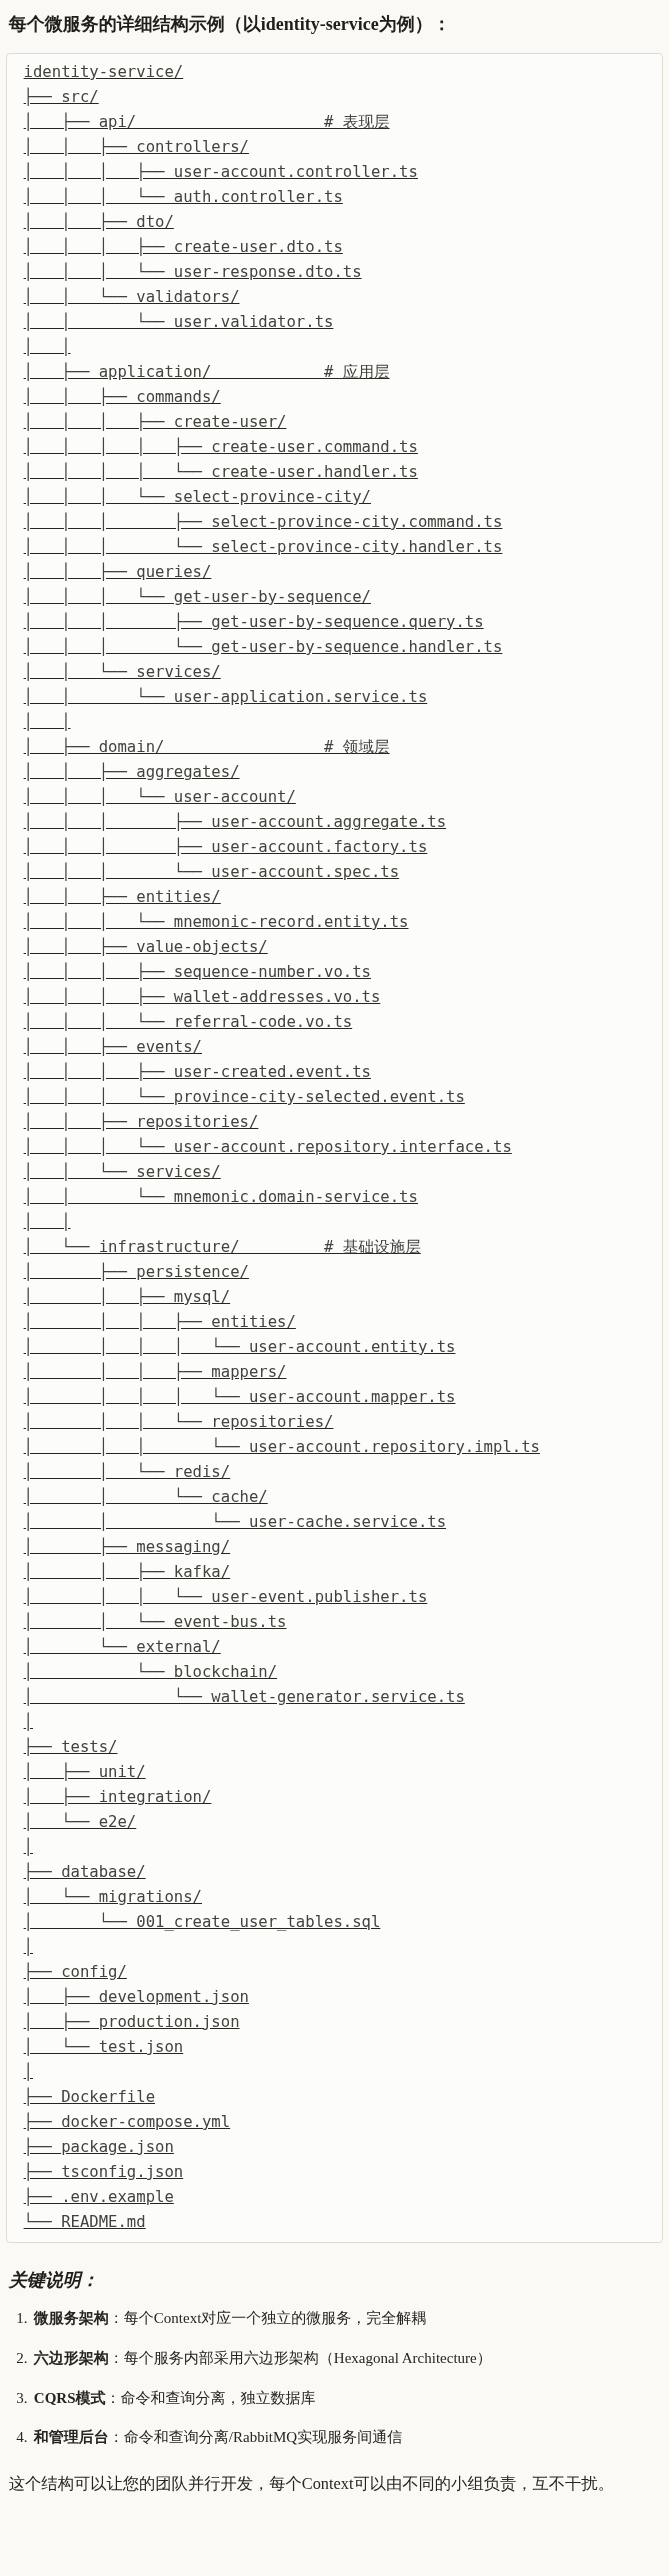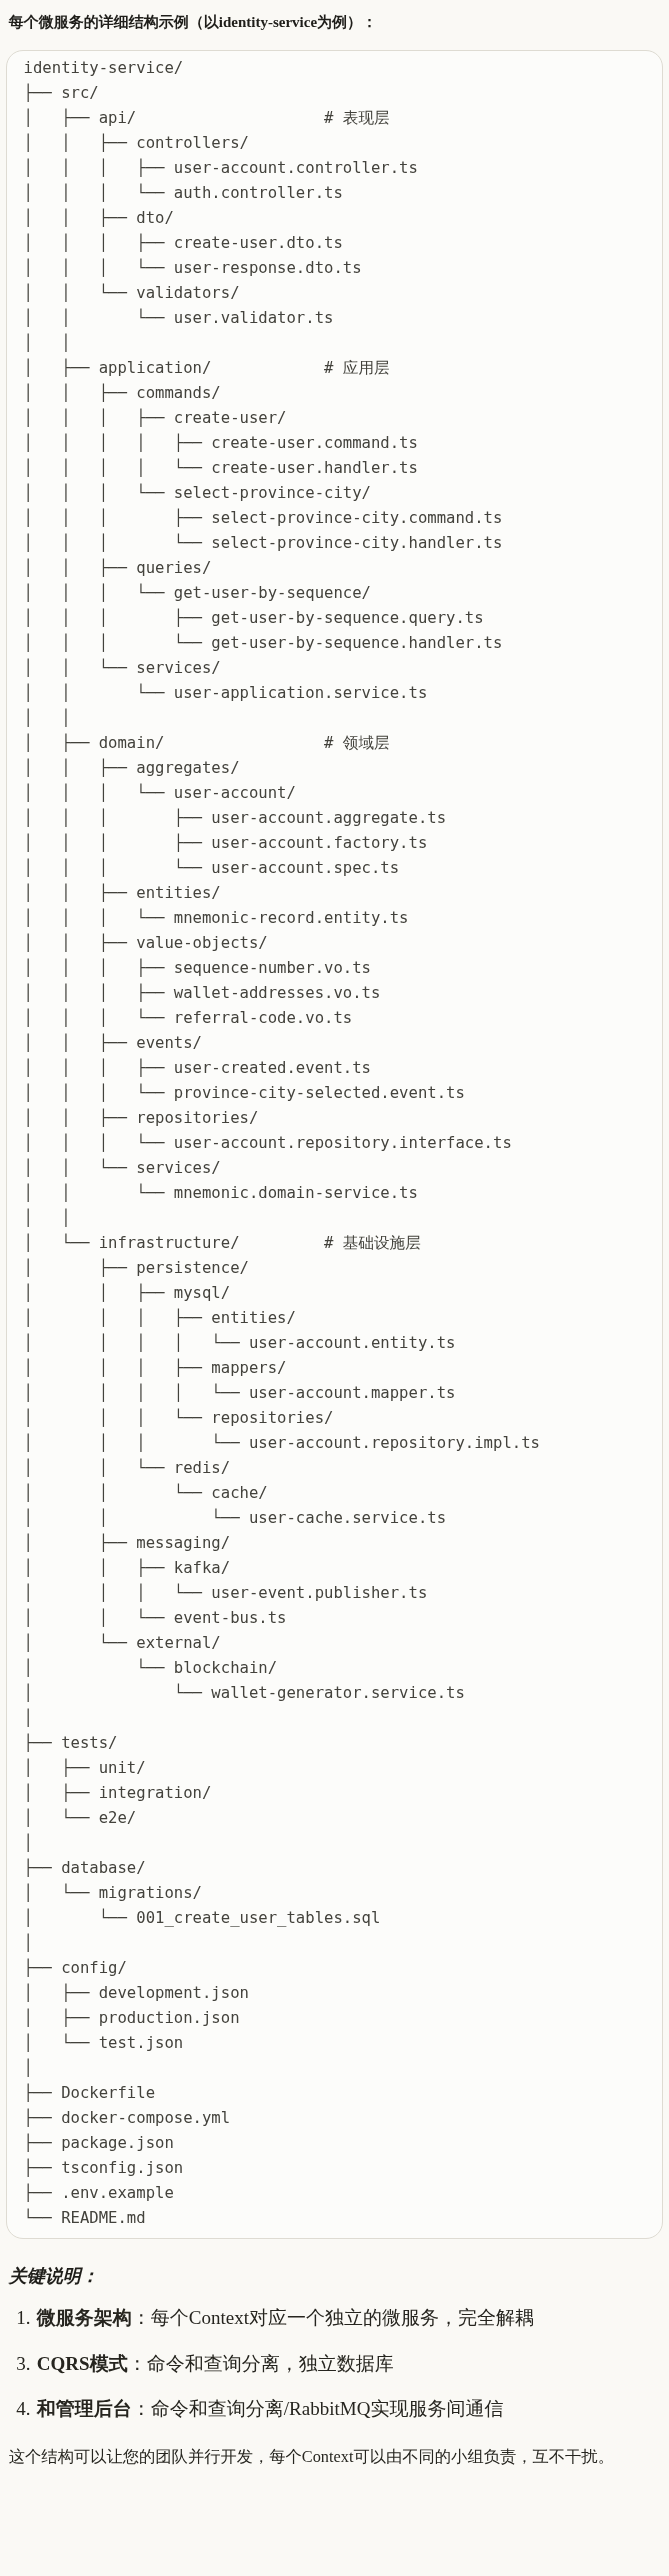--- a/index.html
+++ b/index.html
@@ -9,31 +9,32 @@
     min-height: 2576px;
     background: #FAF9F5;
     color: #26251F;
     font-family: "Liberation Serif", "DejaVu Serif", serif;
   }
   .page {
     padding: 10px 6.3px 6.3px;
   }
   .doc-title {
     margin: 2.5px 2.5px 17.5px;
-    font-size: 15px;
+    font-size: 18px;
     font-weight: bold;
     line-height: 1.3;
     color: #1F1E1A;
   }
   .code-block {
     background: #FCFCFA;
     border: 0.6px solid #DEDBD2;
-    border-radius: 17px;
+    border-radius: 4px;
     padding: 5.6px 16.3px 6.9px;
     overflow: hidden;
+    text-decoration: underline;
   }
   .code-block pre {
     margin: 0;
     font-family: "DejaVu Sans Mono", monospace;
     font-size: 15.6px;
     line-height: 25px;
     color: #43423C;
     white-space: pre;
   }
   .code-block code { font: inherit; color: inherit; }
@@ -43,21 +44,21 @@
     font-weight: bold;
     color: #1F1E1A;
     font-style: italic;
   }
   .notes-list {
     margin: 0;
     padding: 0 0 0 10px;
     list-style: none;
   }
   .notes-list li {
-    font-size: 19px;
+    font-size: 15px;
     line-height: 1.45;
     margin: 0 0 18px;
   }
   .notes-list .num {
     margin-right: 6.3px;
   }
   .notes-list strong { font-weight: bold; }
   .closing {
     margin: 22.5px 2.5px 0;
     font-size: 16.3px;
@@ -158,20 +159,21 @@
 ├── package.json
 ├── tsconfig.json
 ├── .env.example
 └── README.md</code></pre>
   </div>
 
   <p class="notes-heading">关键说明：</p>
 
   <ol class="notes-list">
     <li><span class="num">1.</span><strong>微服务架构</strong><span>：每个Context对应一个独立的微服务，完全解耦</span></li>
+    <li><span class="num">2.</span><strong>六边形架构</strong><span>：每个服务内部采用六边形架构（Hexagonal Architecture）</span></li>
     <li><span class="num">3.</span><strong>CQRS模式</strong><span>：命令和查询分离，独立数据库</span></li>
     <li><span class="num">4.</span><strong>和管理后台</strong><span>：命令和查询分离/RabbitMQ实现服务间通信</span></li>
   </ol>
 
   <p class="closing">这个结构可以让您的团队并行开发，每个Context可以由不同的小组负责，互不干扰。</p>
 
 </div>
 
 
 </body></html>

